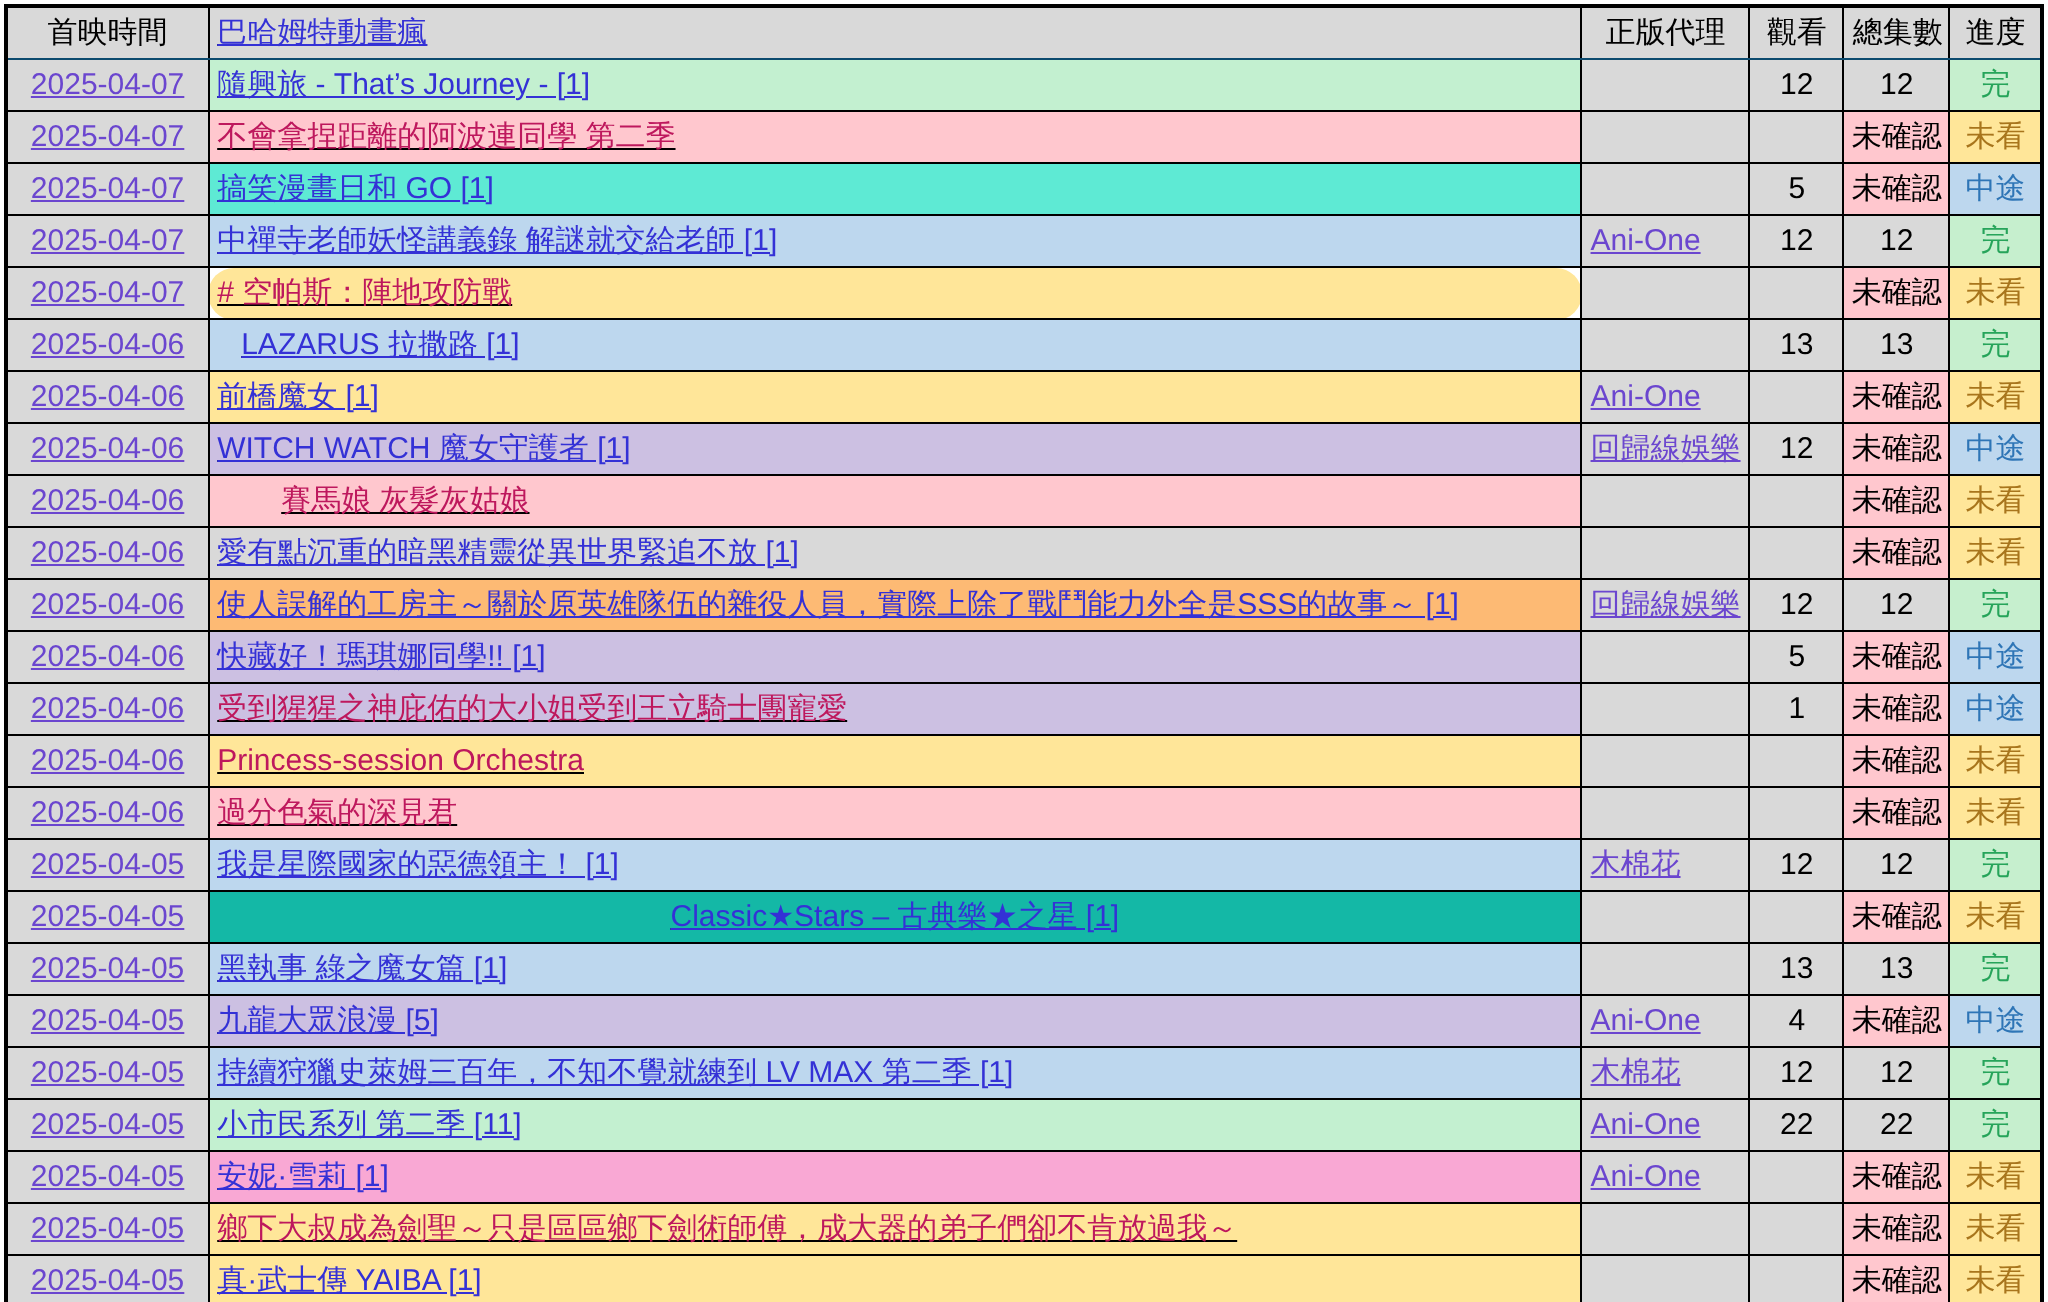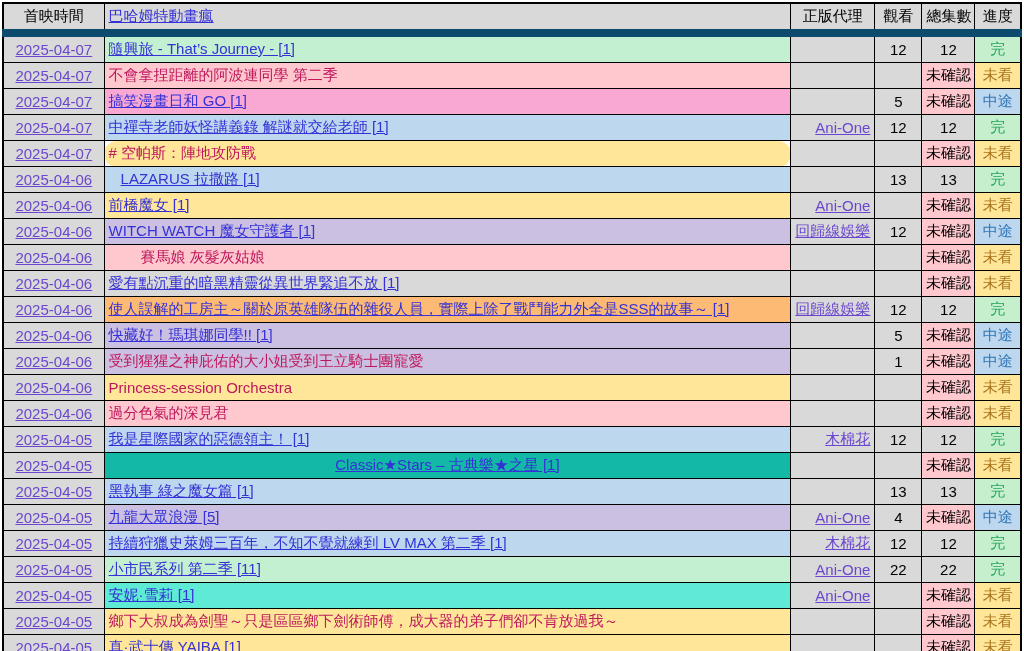--- a/index.html
+++ b/index.html
@@ -18,29 +18,29 @@
     padding:0 4px;
     background:#d9d9d9;
     overflow:hidden;
     white-space:nowrap;
     text-overflow:clip;
     color:#000;
   }
   thead th{
     font-weight:normal;
     text-align:center;
-    border-bottom:8px solid #0c4a6e;
+    border-bottom:1px solid #0c4a6e;
   }
   a{text-decoration:underline;cursor:pointer;}
   .link-blue{color:#3431d6;}
   .link-purple{color:#6b46cf;}
   .plain{color:#be185d;text-decoration:none;cursor:default;}
   .c-date{text-align:center;}
-  .c-title{text-align:left;}
-  .c-agent{text-align:right;}
+  .c-title{text-align:left;text-decoration:underline;}
+  .c-agent{text-align:left;}
   .c-watched,.c-total,.c-progress{text-align:center;padding:0 2px;}
 </style>
 </head>
 <body>
 
 <table>
   <colgroup>
     <col style="width:101px">
     <col style="width:686px">
     <col style="width:84px">
@@ -72,21 +72,21 @@
     <td class="c-date"><a class="link-purple">2025-04-07</a></td>
     <td class="c-title" style="background-color: rgb(255, 199, 206);"><a class="plain">不會拿捏距離的阿波連同學 第二季</a></td>
     <td class="c-agent"></td>
     <td class="c-watched"></td>
     <td class="c-total" style="background-color: rgb(255, 199, 206); color: rgb(0, 0, 0);">未確認</td>
     <td class="c-progress" style="background-color: rgb(255, 230, 153); color: rgb(168, 117, 28);">未看</td>
   </tr>
 
   <tr>
     <td class="c-date"><a class="link-purple">2025-04-07</a></td>
-    <td class="c-title" style="background-color: #f9a8d4;"><a class="link-blue">搞笑漫畫日和 GO [1]</a></td>
+    <td class="c-title" style="background-color: #5eead4;"><a class="link-blue">搞笑漫畫日和 GO [1]</a></td>
     <td class="c-agent"></td>
     <td class="c-watched">5</td>
     <td class="c-total" style="background-color: rgb(255, 199, 206); color: rgb(0, 0, 0);">未確認</td>
     <td class="c-progress" style="background-color: rgb(189, 215, 238); color: rgb(46, 117, 182);">中途</td>
   </tr>
 
   <tr>
     <td class="c-date"><a class="link-purple">2025-04-07</a></td>
     <td class="c-title" style="background-color: rgb(189, 215, 238);"><a class="link-blue">中禪寺老師妖怪講義錄 解謎就交給老師 [1]</a></td>
     <td class="c-agent"><a class="link-purple">Ani-One</a></td>
@@ -243,21 +243,21 @@
     <td class="c-date"><a class="link-purple">2025-04-05</a></td>
     <td class="c-title" style="background-color: rgb(195, 240, 208);"><a class="link-blue">小市民系列 第二季 [11]</a></td>
     <td class="c-agent"><a class="link-purple">Ani-One</a></td>
     <td class="c-watched">22</td>
     <td class="c-total">22</td>
     <td class="c-progress" style="background-color: rgb(198, 239, 206); color: rgb(38, 164, 90);">完</td>
   </tr>
 
   <tr>
     <td class="c-date"><a class="link-purple">2025-04-05</a></td>
-    <td class="c-title" style="background-color: #5eead4;"><a class="link-blue">安妮·雪莉 [1]</a></td>
+    <td class="c-title" style="background-color: #f9a8d4;"><a class="link-blue">安妮·雪莉 [1]</a></td>
     <td class="c-agent"><a class="link-purple">Ani-One</a></td>
     <td class="c-watched"></td>
     <td class="c-total" style="background-color: rgb(255, 199, 206); color: rgb(0, 0, 0);">未確認</td>
     <td class="c-progress" style="background-color: rgb(255, 230, 153); color: rgb(168, 117, 28);">未看</td>
   </tr>
 
   <tr>
     <td class="c-date"><a class="link-purple">2025-04-05</a></td>
     <td class="c-title" style="background-color: rgb(255, 230, 153);"><a class="plain">鄉下大叔成為劍聖～只是區區鄉下劍術師傅，成大器的弟子們卻不肯放過我～</a></td>
     <td class="c-agent"></td>

